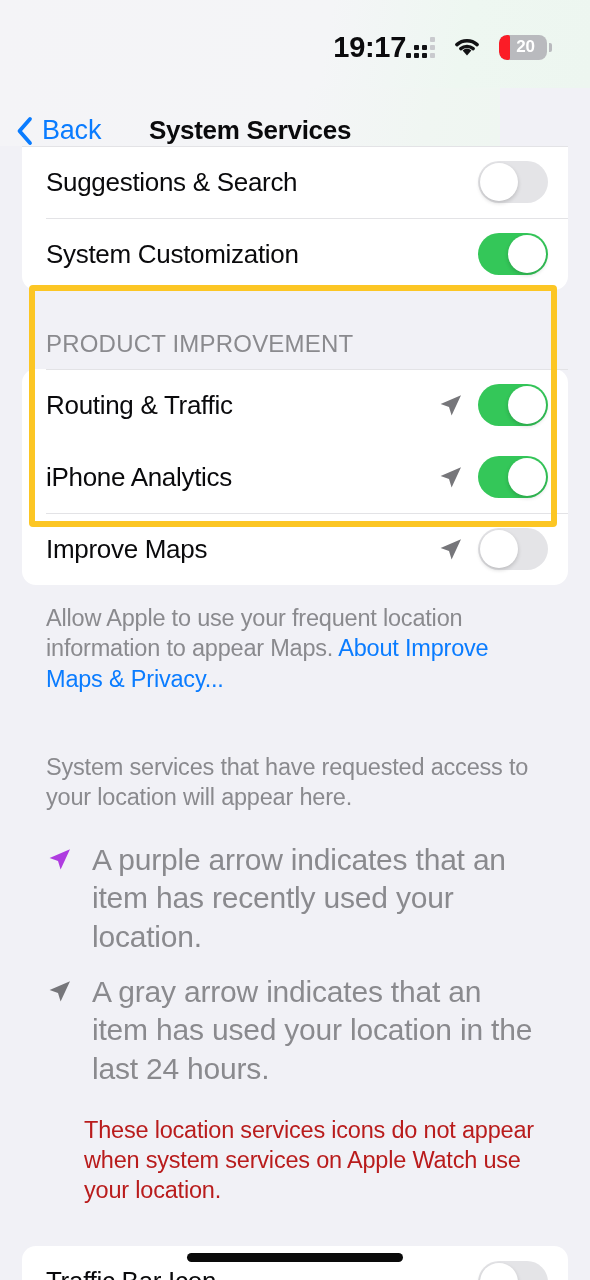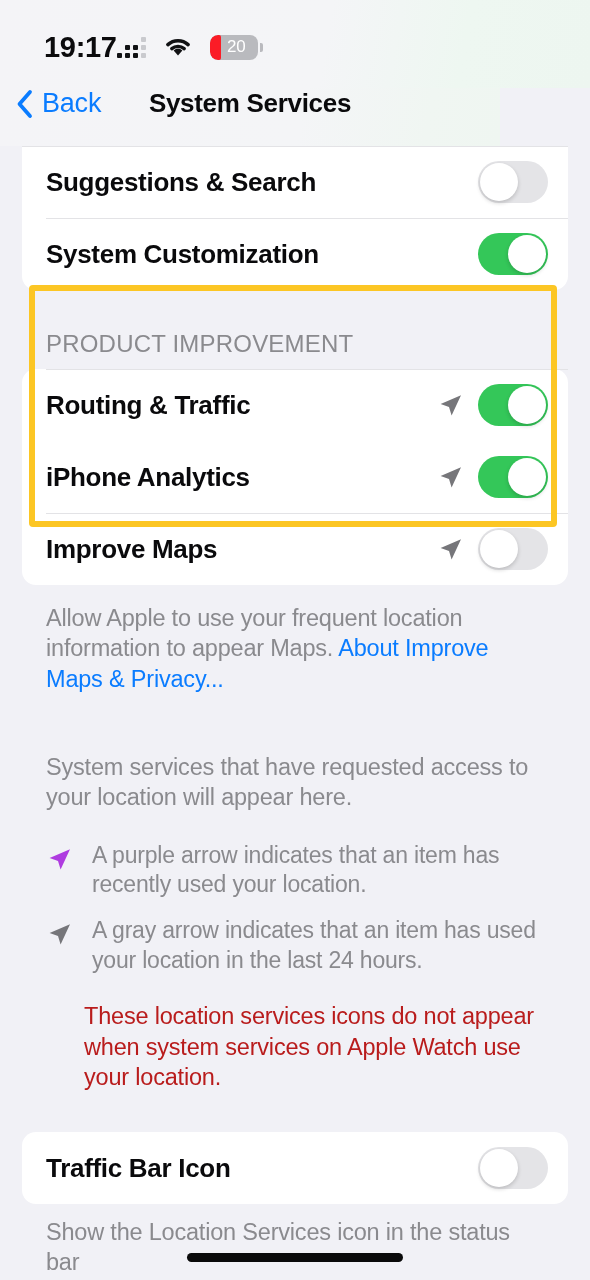--- a/index.html
+++ b/index.html
@@ -24,21 +24,21 @@
 
   
   .statusbar {
     position: absolute;
     left: 0; top: 0;
     width: 590px;
     height: 88px;
     background: linear-gradient(100deg, #f4f4f7 0%, #f4f5f7 55%, #eef7f1 78%, #edf6f0 100%);
     display: flex;
     align-items: center;
-    justify-content: flex-start;
+    justify-content: flex-end;
     padding: 0 38px 0 44px;
     box-sizing: border-box;
   }
   .sb-time {
     font-size: 29px;
     font-weight: bold;
     color: #0b0b0d;
     letter-spacing: -0.3px;
     padding-top: 6px;
   }
@@ -75,21 +75,21 @@
     position:absolute; left:0; top:0; bottom:0;
     width: 11px;
     background: #fb1c26;
     border-radius: 8px 2px 2px 8px;
   }
   .battery .pct {
     position: relative;
     width: 100%;
     text-align: center;
     font-size: 17px;
-    font-weight: normal;
+    font-weight: bold;
     color: #ffffff;
     letter-spacing: -0.3px;
     padding-left: 5px;
     box-sizing: border-box;
   }
   .battery-tip {
     width: 3px; height: 9px;
     background: #b9babe;
     border-radius: 0 2px 2px 0;
     margin-left: 2px;
@@ -97,21 +97,21 @@
   .batt-wrap { display:flex; align-items:center; }
 
   
   .navbar {
     position: absolute;
     left: 0; top: 88px;
     width: 500px;
     height: 58px;
     background: linear-gradient(100deg, #f4f4f7 0%, #f4f5f7 60%, #f0f6f2 85%, #eff6f1 100%);
     display: flex;
-    align-items: flex-start;
+    align-items: flex-end;
   }
   .back-btn {
     display: flex;
     align-items: center;
     gap: 9px;
     margin-left: 16px;
     cursor: pointer;
   }
   .chev-back { width: 17px; height: 30px; display:block; }
   .back-label {
@@ -158,21 +158,20 @@
     left: 24px; right: 0; top: 0;
     height: 1px;
     background: #e3e3e6;
   }
   .row.first .sep { left: 0; }
   .row-label {
     flex: 1;
     font-size: 26px;
     color: #0a0a0c;
     letter-spacing: -0.3px;
-    font-weight: bold;
   }
   .row-right {
     display: flex;
     align-items: center;
     gap: 14px;
   }
 
   
   .loc-arrow { width: 27px; height: 27px; display: block; }
 
@@ -227,21 +226,21 @@
   .legend-block {
     padding: 12px 46px 0 46px;
   }
   .legend-row {
     display: flex;
     gap: 18px;
     margin-top: 16px;
   }
   .legend-row .glyph { flex: none; padding-top: 5px; width: 28px; }
   .legend-row .txt {
-    font-size: 23px;
+    font-size: 30px;
     line-height: 1.29;
     color: #8a8a8e;
     letter-spacing: -0.2px;
   }
   .note-block {
     padding: 26px 46px 0 84px;
     font-size: 23.5px;
     line-height: 1.29;
     color: #b91c1c;
     letter-spacing: -0.2px;

